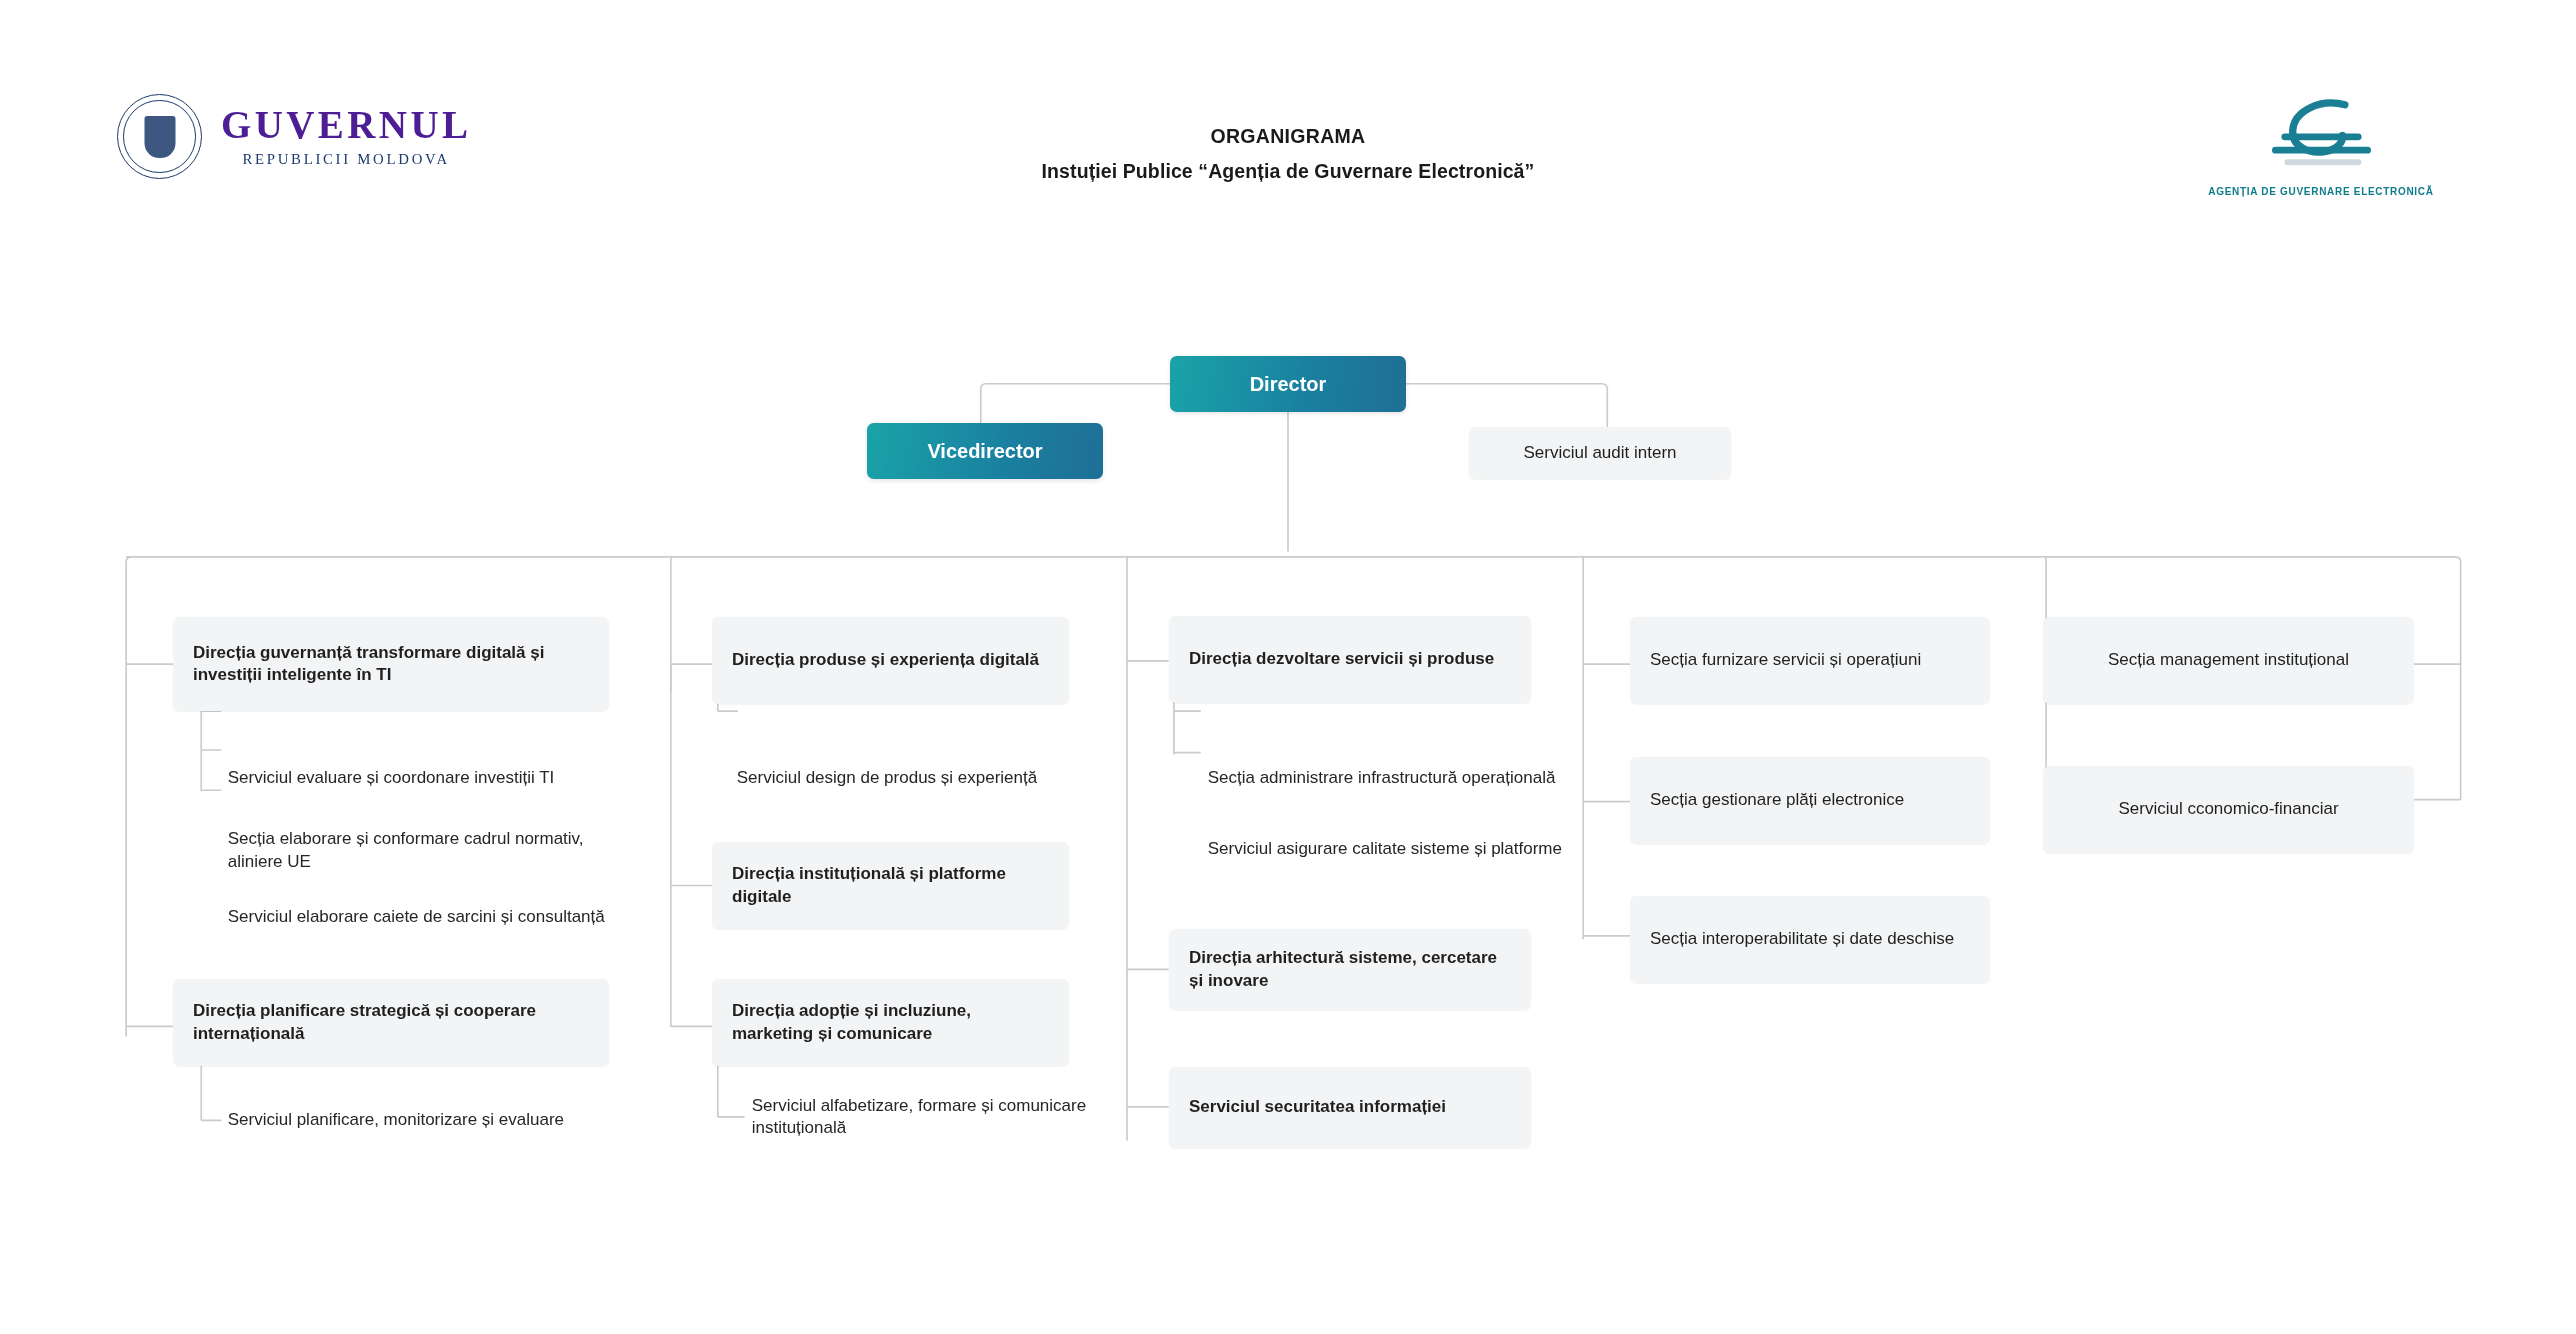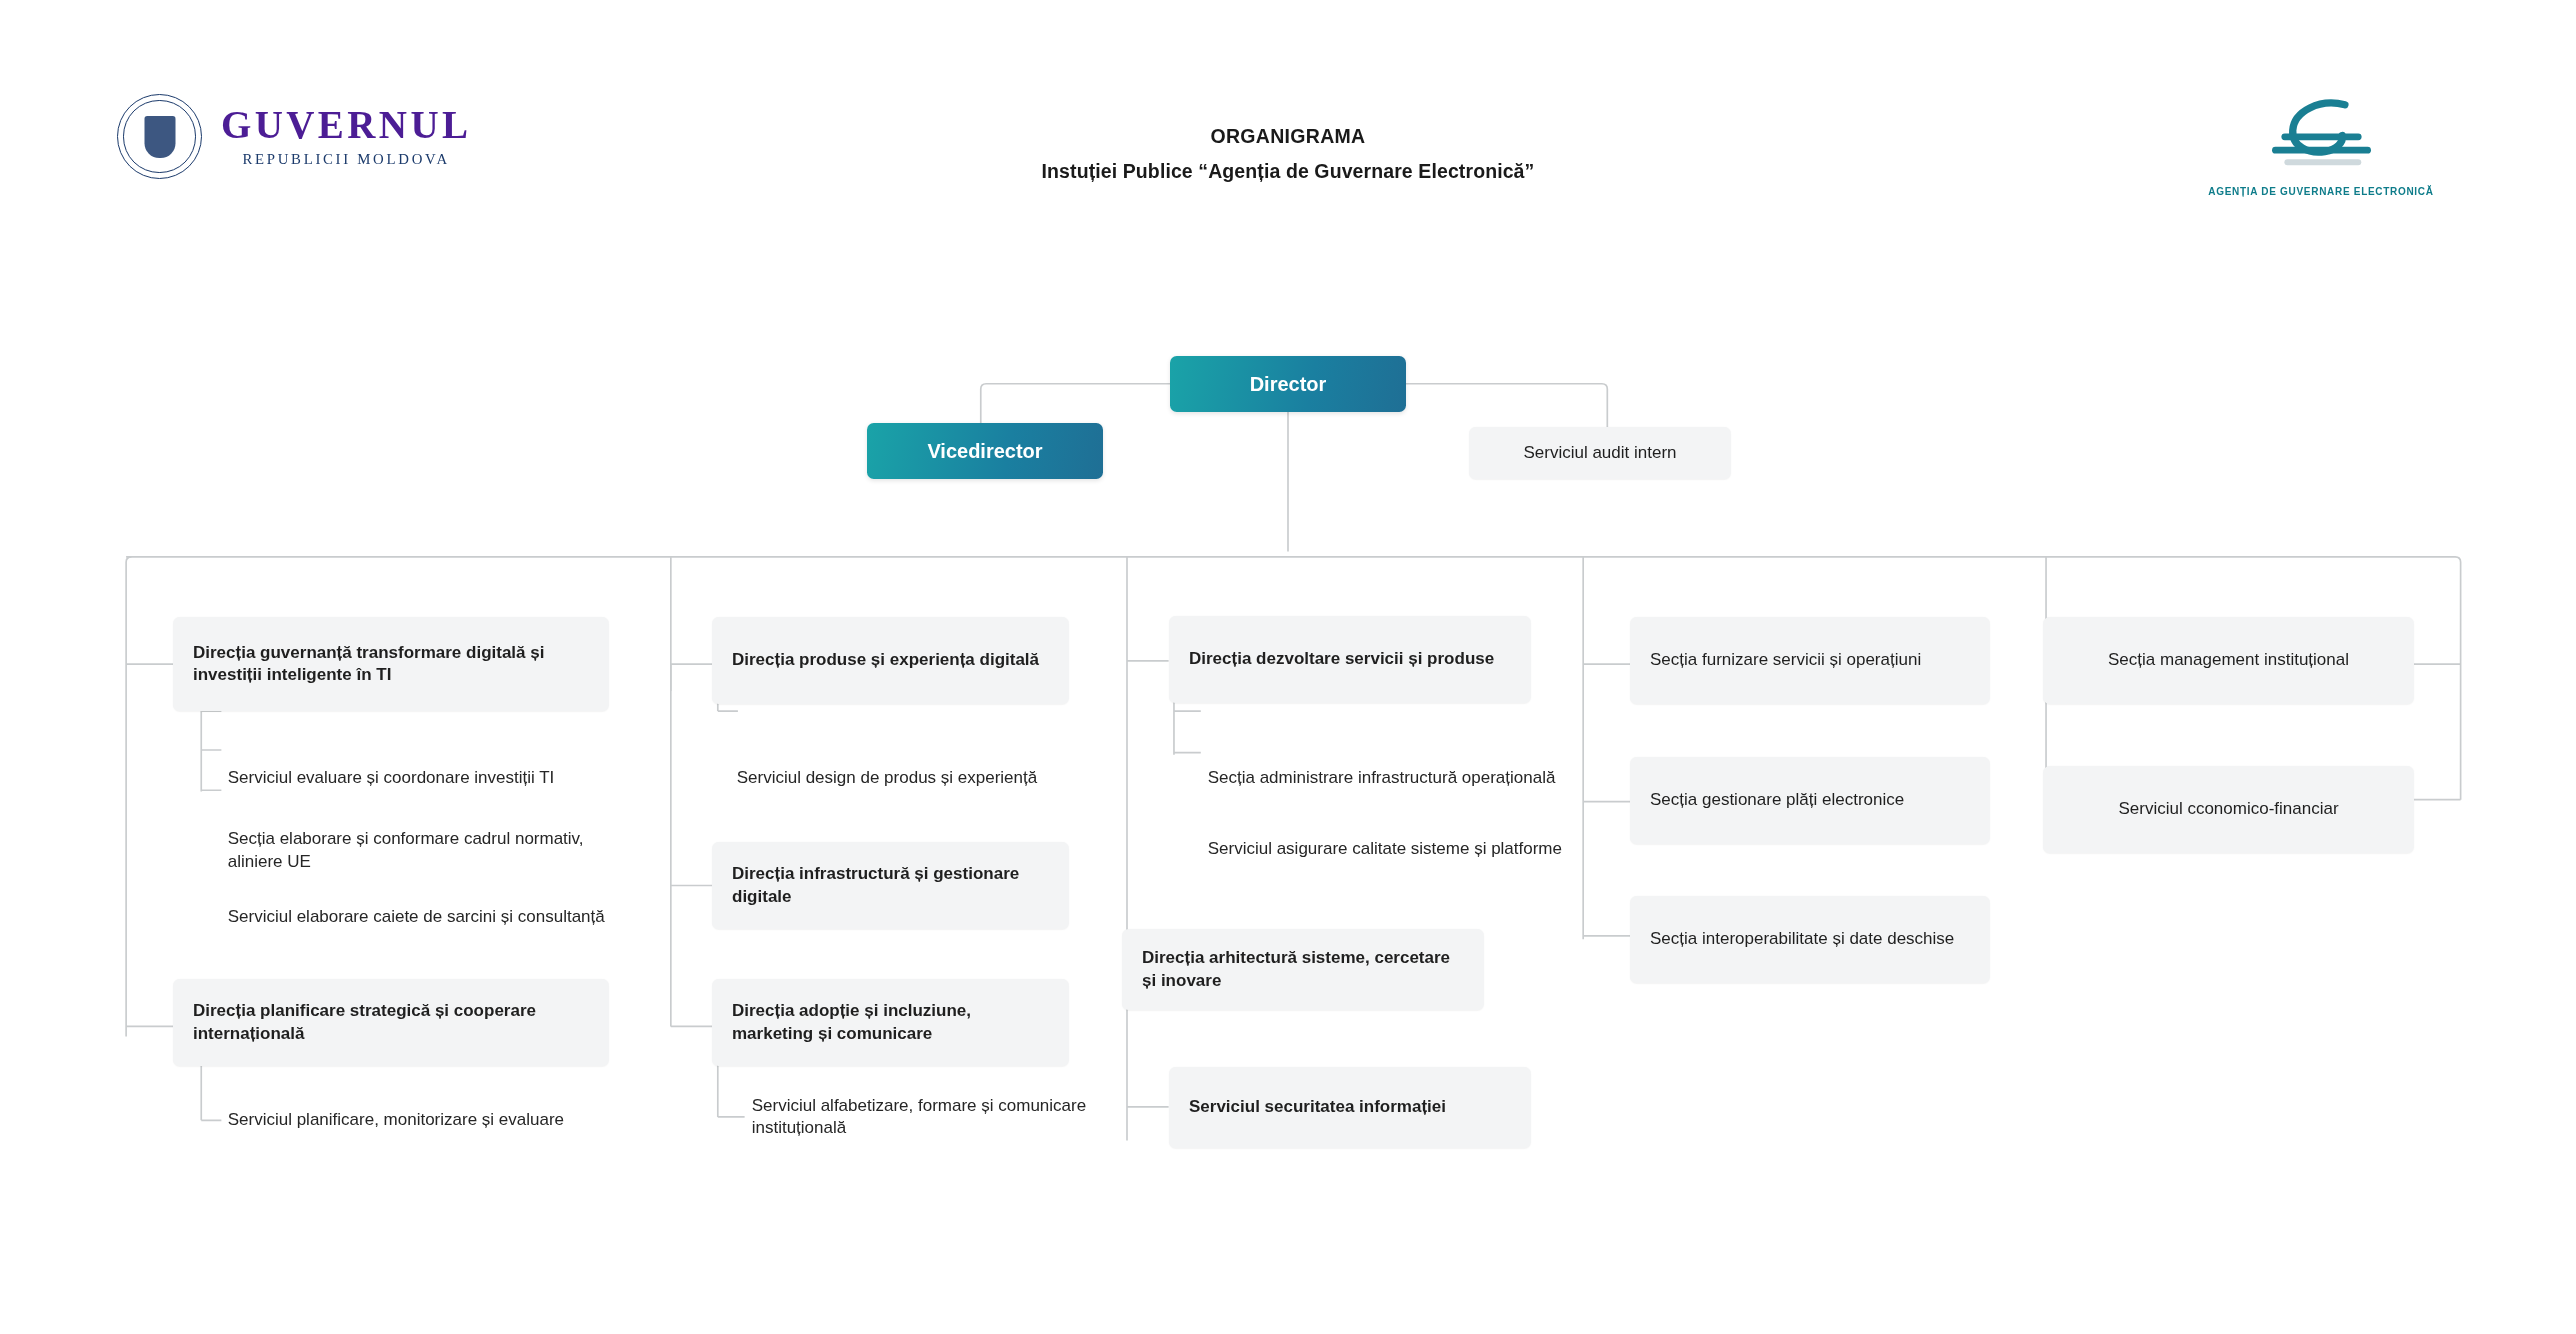--- a/index.html
+++ b/index.html
@@ -281,39 +281,39 @@
     <span>Serviciul planificare, monitorizare și evaluare</span>
   </div>
 
   <div class="node node-box node-bold" style="left:712px; top:617px; width:357px; height:87px;">
     <span>Direcția produse și experiența digitală</span>
   </div>
   <div class="node node-plain" style="left:730px; top:753px; width:376px; height:51px;">
     <span>Serviciul design de produs și experiență</span>
   </div>
   <div class="node node-box node-bold" style="left:712px; top:842px; width:357px; height:87px;">
-    <span>Direcția infrastructură și gestionare digitale</span>
+    <span>Direcția instituțională și platforme digitale</span>
   </div>
   <div class="node node-box node-bold" style="left:712px; top:979px; width:357px; height:87px;">
     <span>Direcția adopție și incluziune, marketing și comunicare</span>
   </div>
   <div class="node node-plain" style="left:745px; top:1090px; width:389px; height:54px;">
     <span>Serviciul alfabetizare, formare și comunicare instituțională</span>
   </div>
 
   <div class="node node-box node-bold" style="left:1169px; top:616px; width:362px; height:87px;">
     <span>Direcția dezvoltare servicii și produse</span>
   </div>
   <div class="node node-plain" style="left:1201px; top:753px; width:376px; height:51px;">
     <span>Secția administrare infrastructură operațională</span>
   </div>
   <div class="node node-plain" style="left:1201px; top:824px; width:376px; height:51px;">
     <span>Serviciul asigurare calitate sisteme și platforme</span>
   </div>
-  <div class="node node-box node-bold" style="left:1122px; top:929px; width:362px; height:81px;">
+  <div class="node node-box node-bold" style="left:1169px; top:929px; width:362px; height:81px;">
     <span>Direcția arhitectură sisteme, cercetare și inovare</span>
   </div>
   <div class="node node-box node-bold" style="left:1169px; top:1067px; width:362px; height:81px;">
     <span>Serviciul securitatea informației</span>
   </div>
 
   <div class="node node-box" style="left:1630px; top:617px; width:360px; height:87px;">
     <span>Secția furnizare servicii și operațiuni</span>
   </div>
   <div class="node node-box" style="left:1630px; top:757px; width:360px; height:87px;">

